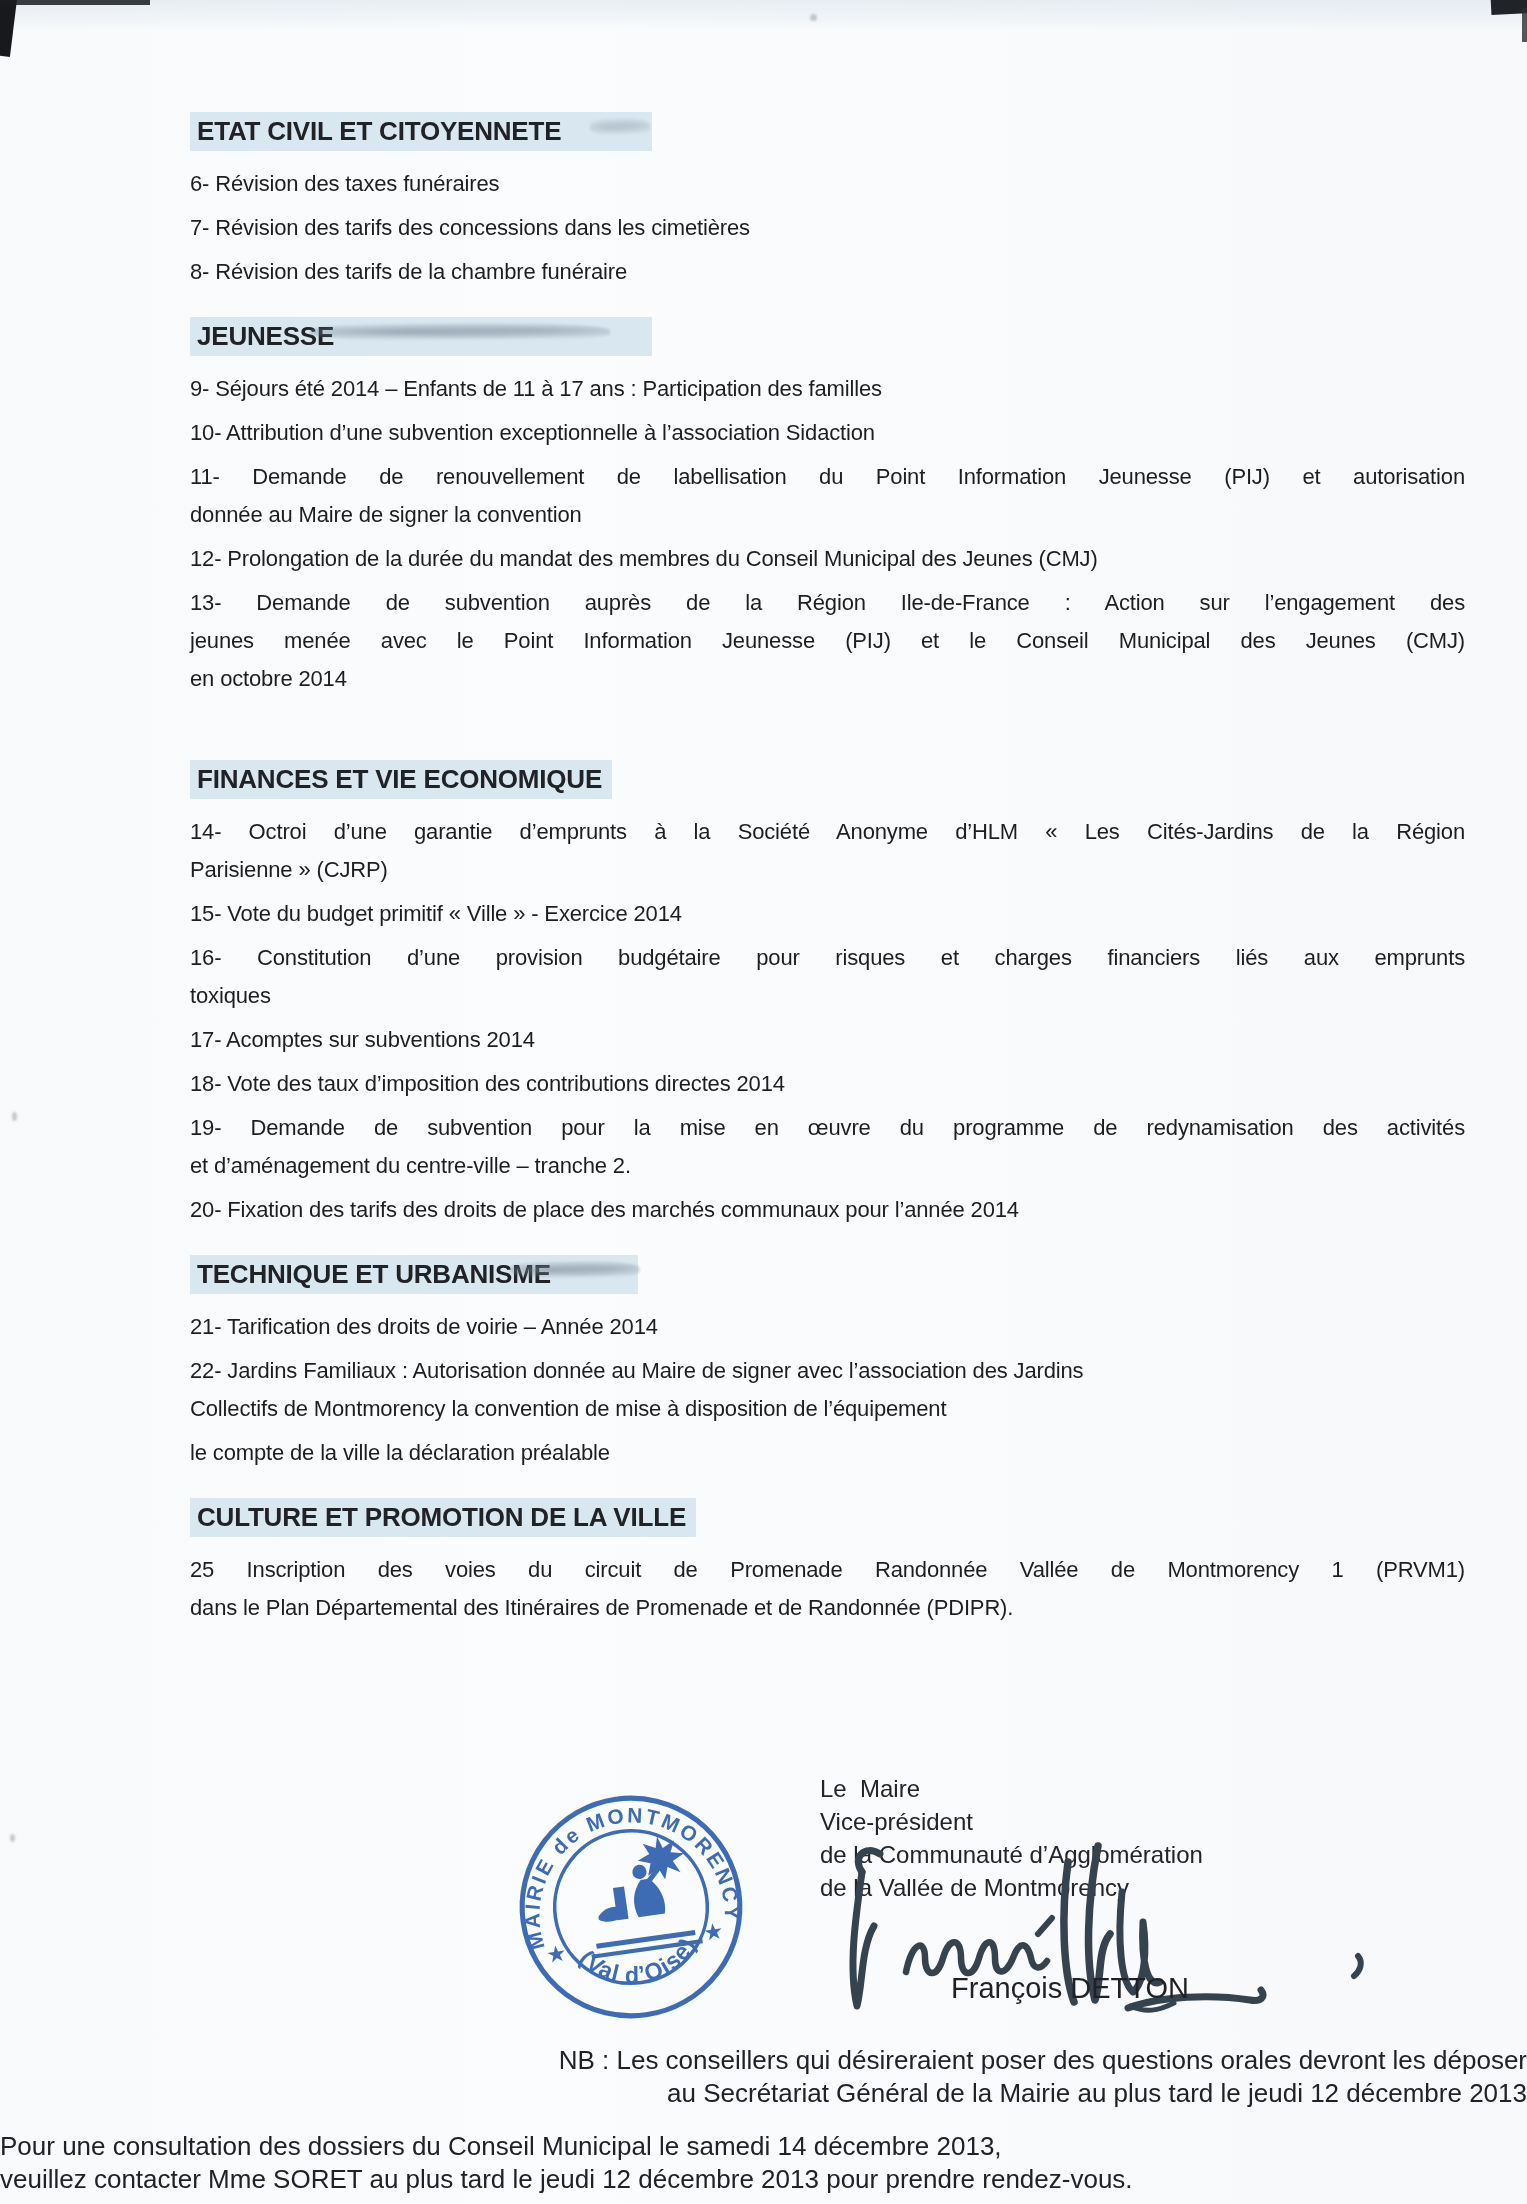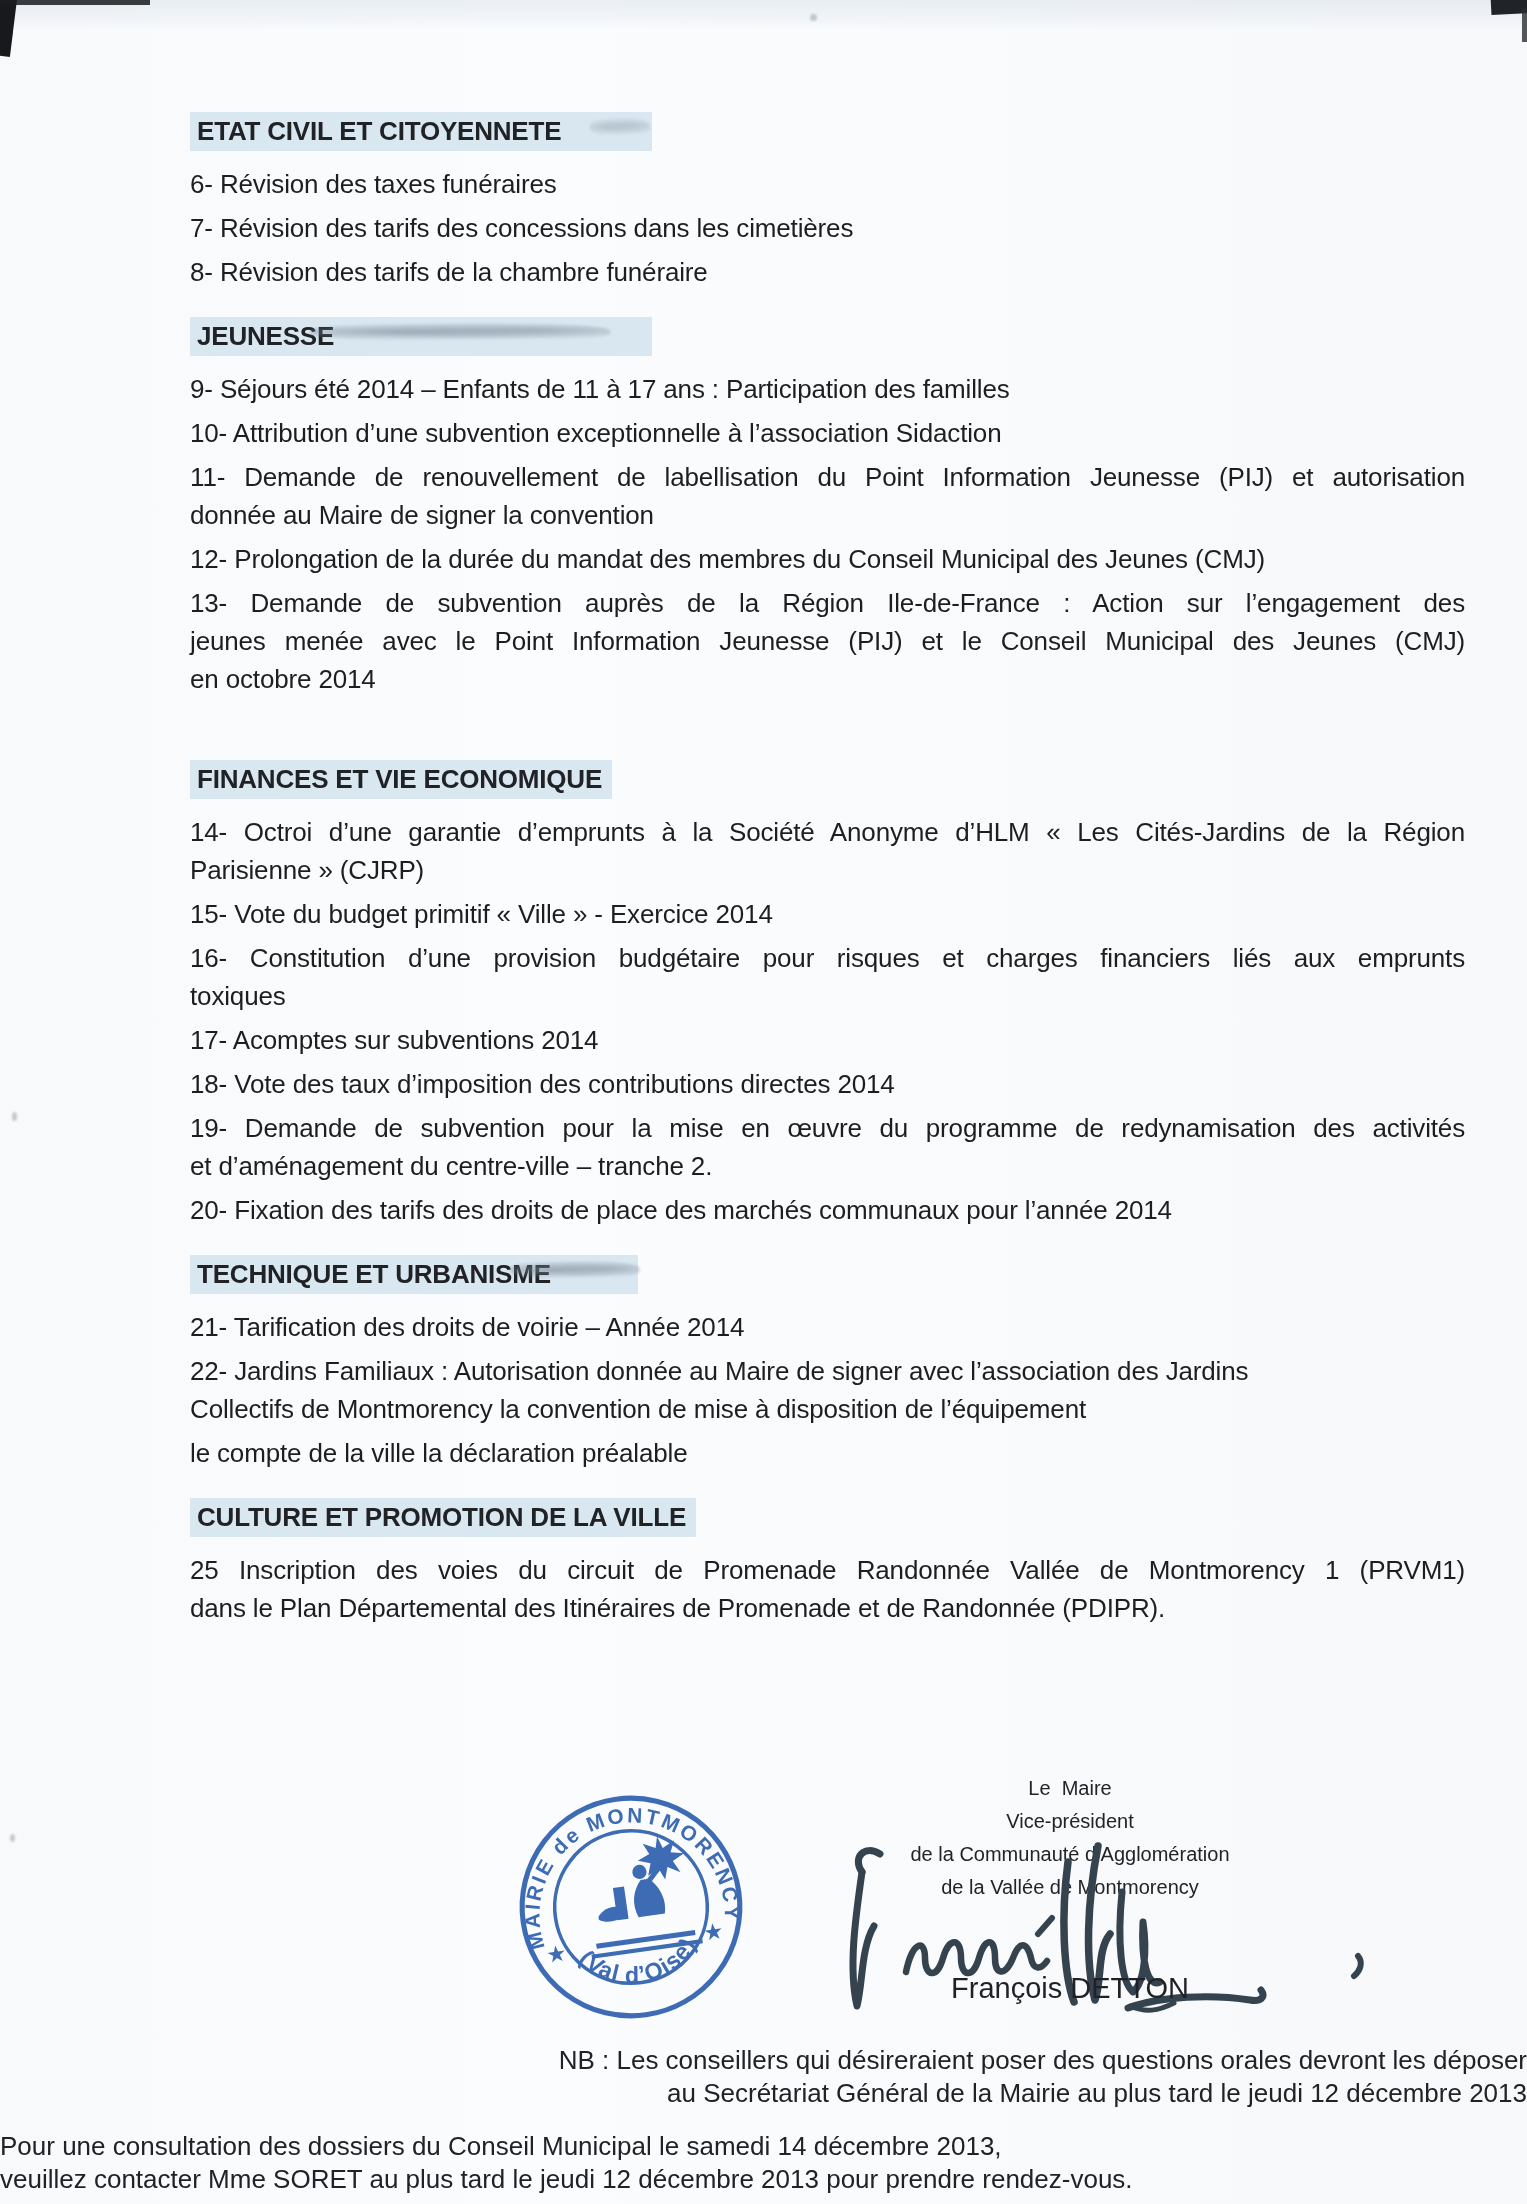--- a/index.html
+++ b/index.html
@@ -55,36 +55,36 @@
     background:radial-gradient(ellipse at 30% 50%, rgba(120,134,148,.55), rgba(120,134,148,0) 70%),
                radial-gradient(ellipse at 75% 40%, rgba(120,134,148,.45), rgba(120,134,148,0) 65%);
     filter:blur(1px);
   }
   .hl-2 .smudge{left:120px;width:300px;}
   .hl-4 .smudge{left:320px;width:130px;}
   .hl-1 .smudge{left:400px;width:60px;opacity:.6;}
 
   .item{
     margin:0 0 6px 0;
-    font-size:26px;
+    font-size:22px;
     line-height:38px;
     letter-spacing:-0.15px;
     color:var(--ink,#1d1e20);
   }
   .item .ln{min-height:38px;}
   .item .ln.stretch{
     text-align:justify;
     text-align-last:justify;
     text-justify:inter-word;
   }
 
   
   .sig-block{
     position:absolute;left:820px;top:1772px;width:500px;
-    text-align:center;font-size:20px;line-height:33px;color:#22242a;
+    text-align:left;font-size:24px;line-height:33px;color:#22242a;
   }
   .sig-block .sig-ln{white-space:pre-wrap;}
   .sig-name{
     position:absolute;left:820px;top:1972px;width:500px;
     text-align:center;font-size:29px;color:#1f2126;
   }
   .signature-svg{position:absolute;left:828px;top:1830px;}
 
   
   .stamp{position:absolute;left:514px;top:1790px;}

